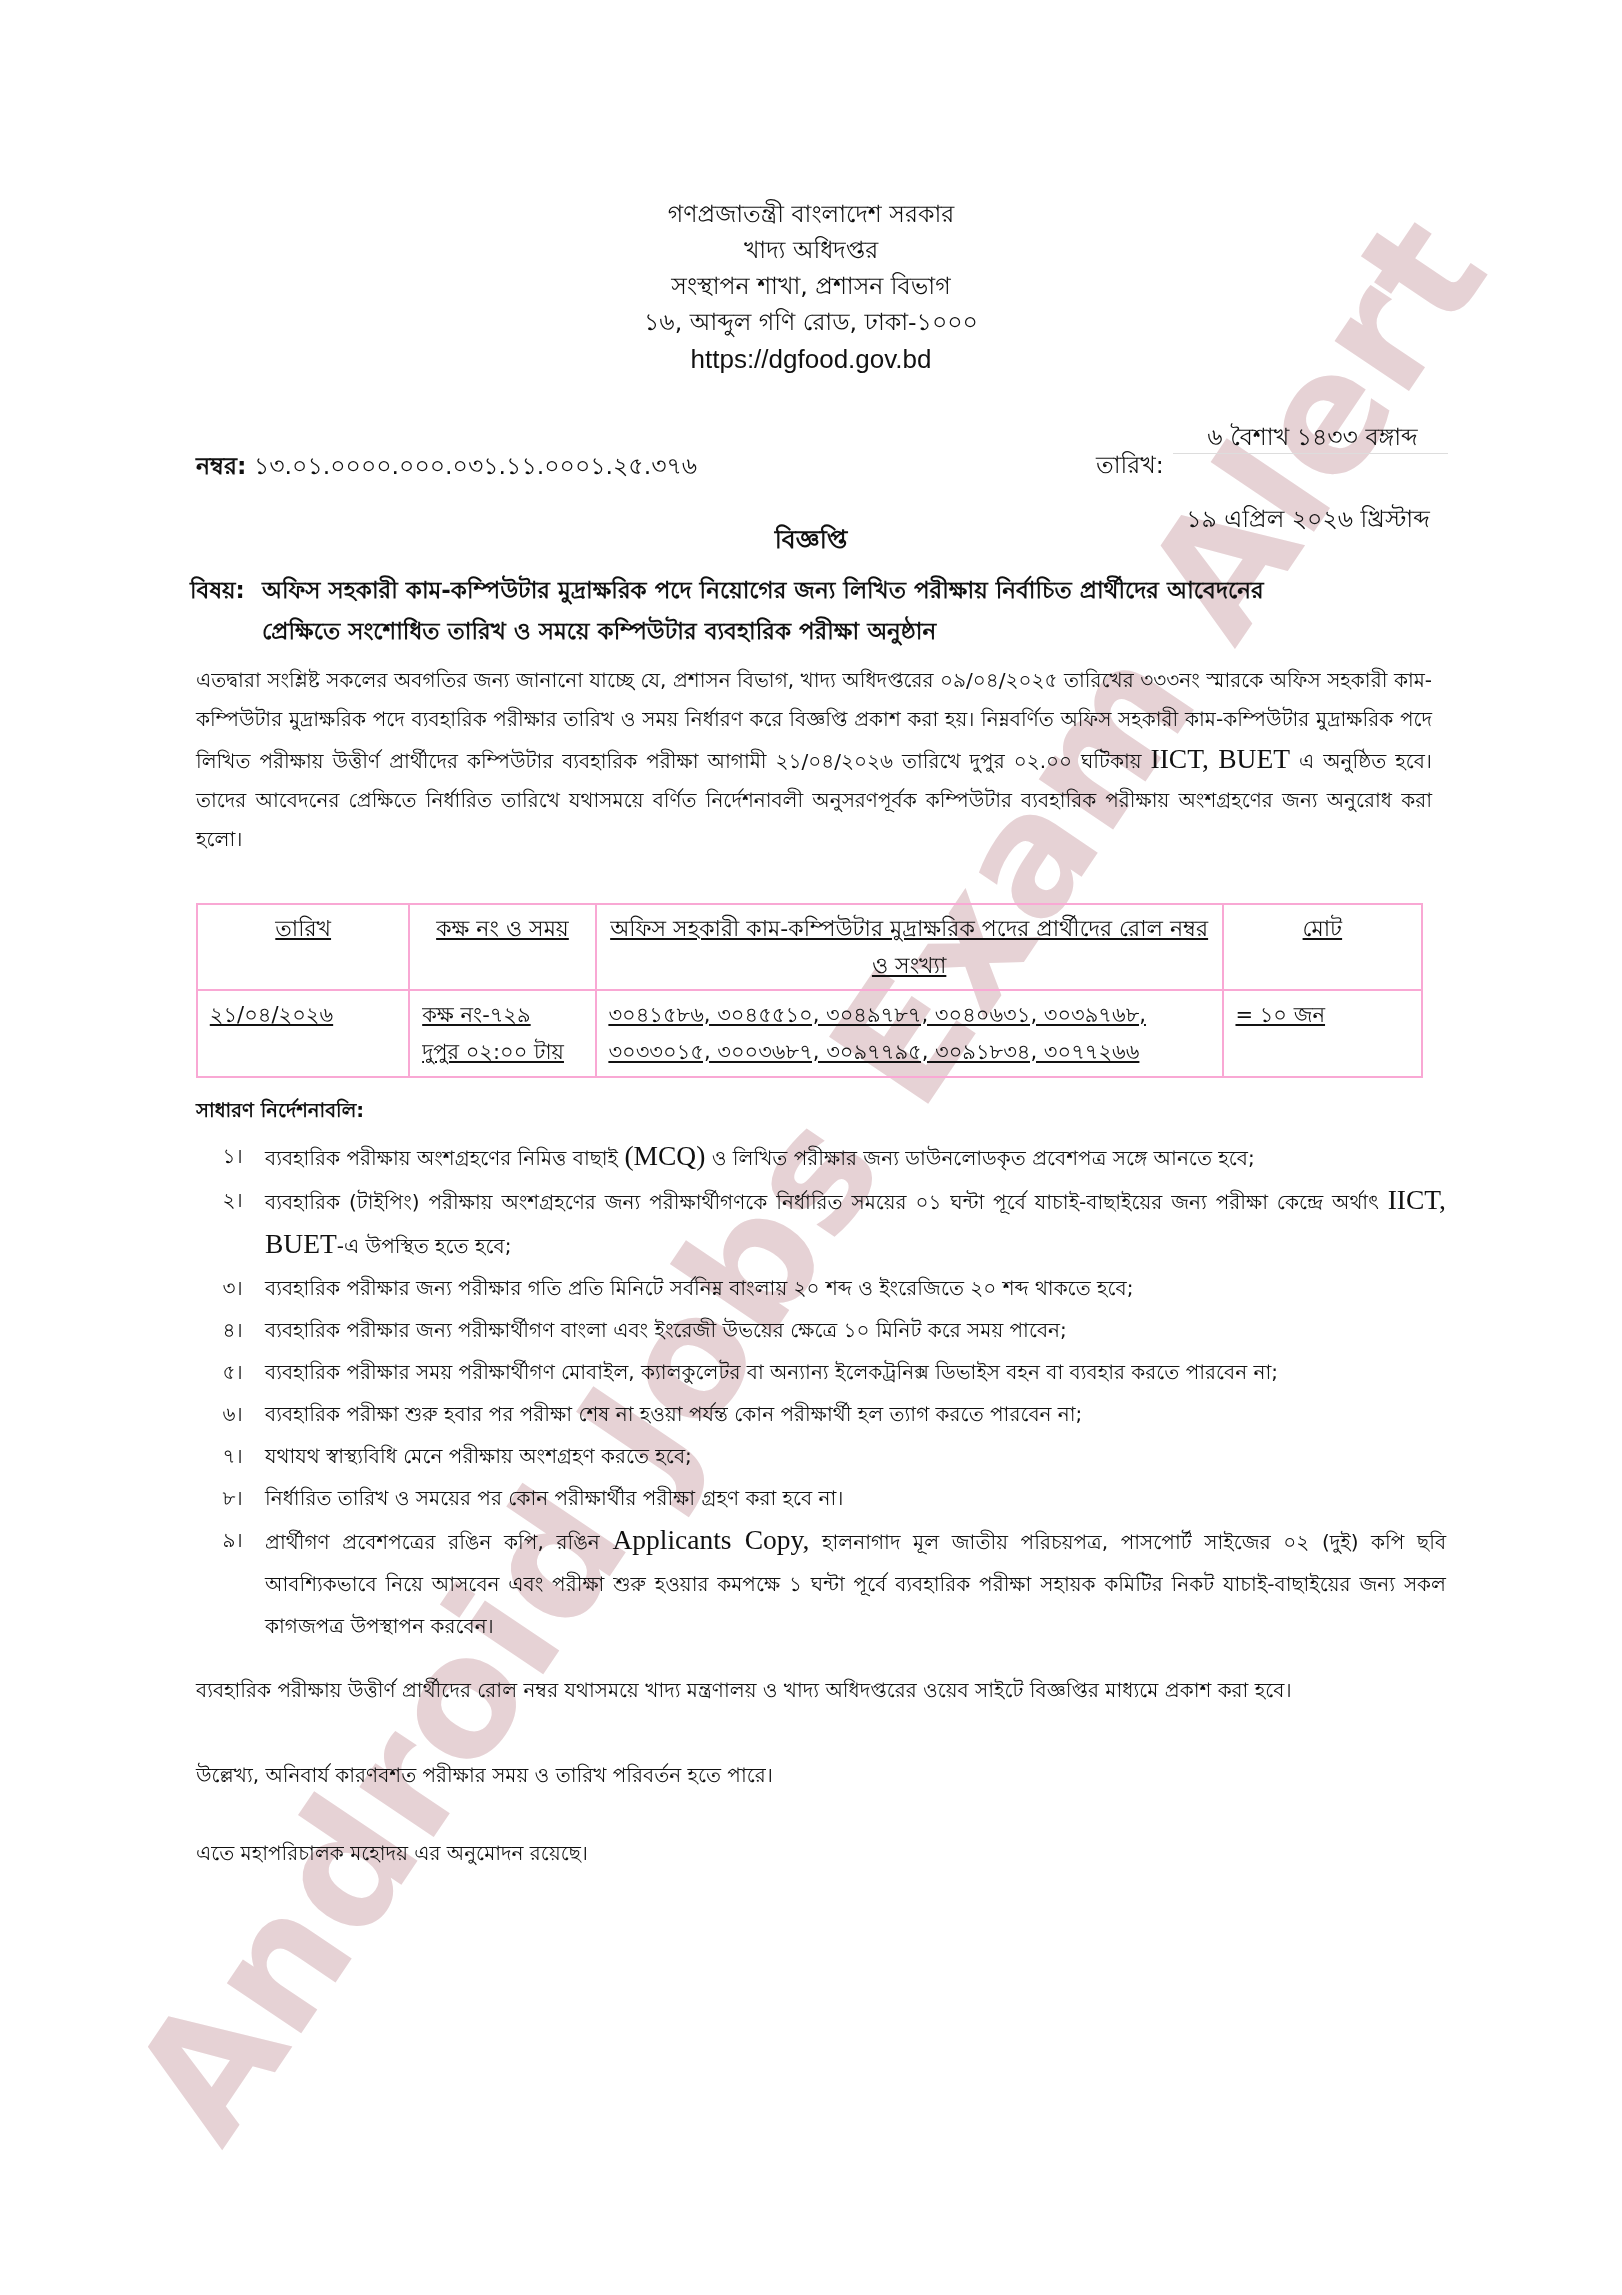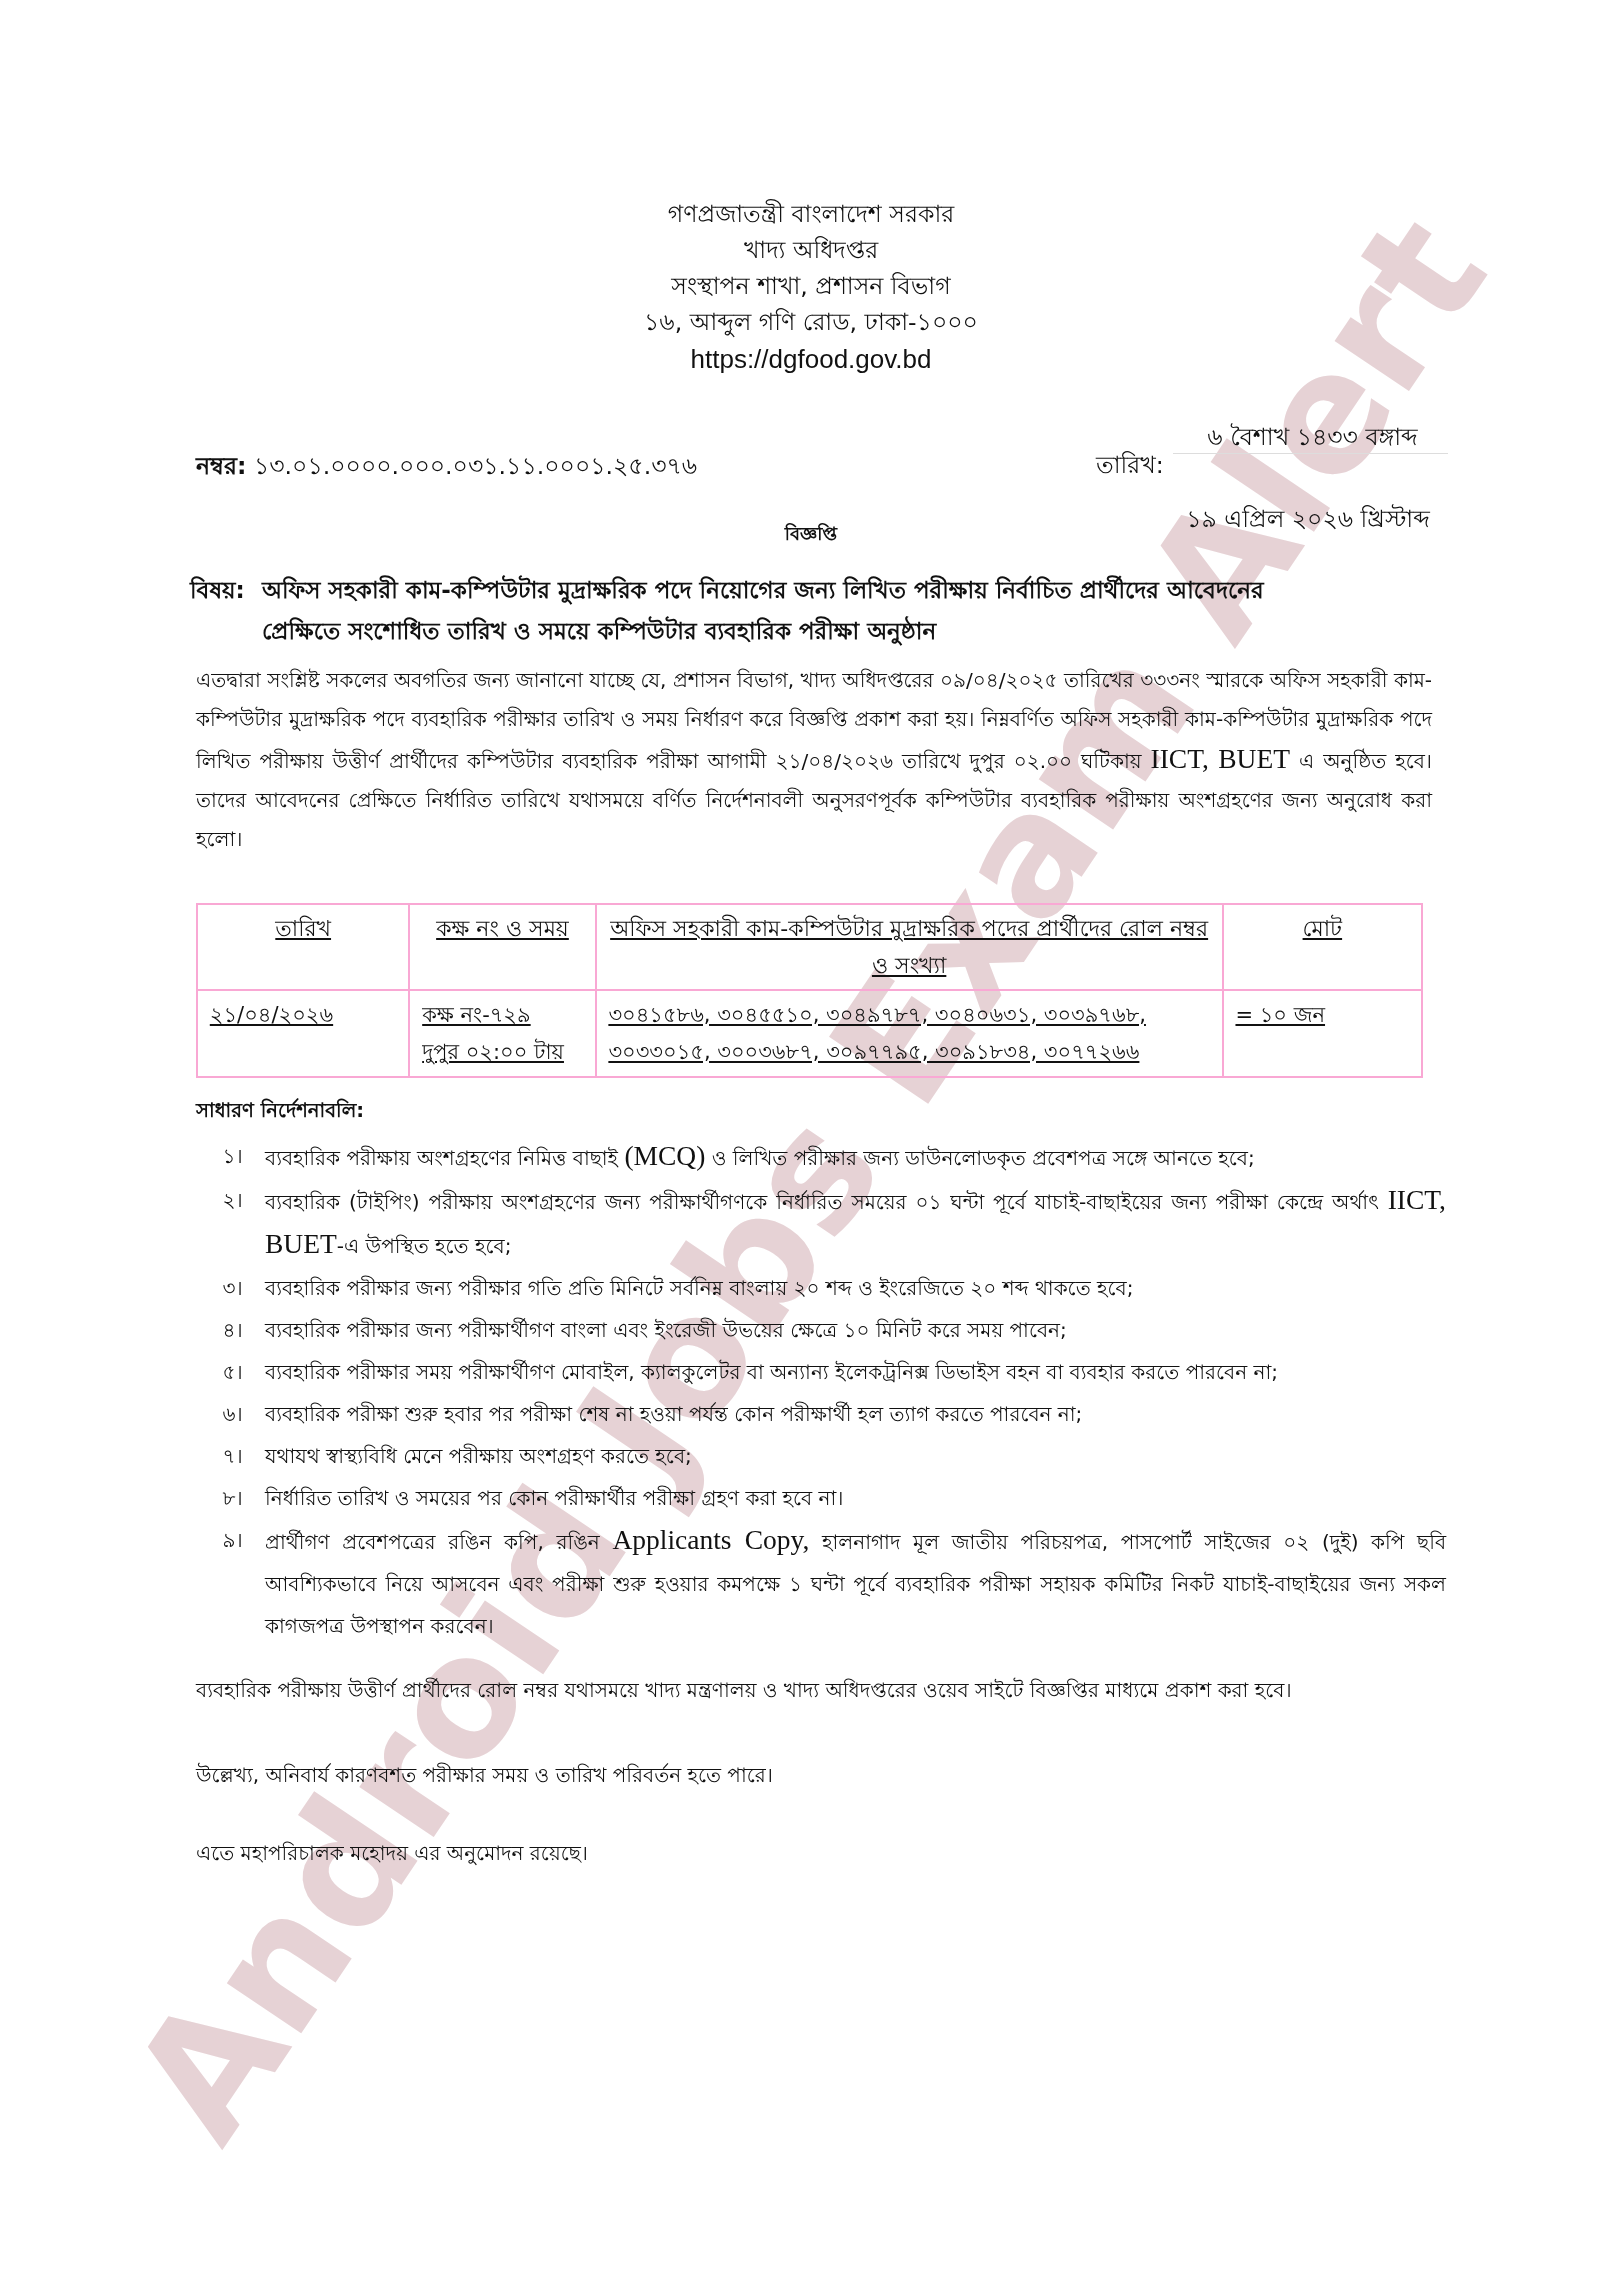--- a/index.html
+++ b/index.html
@@ -26,21 +26,21 @@
 
     .memo-no { position: absolute; left: 196px; top: 448px; font-size: 23.6px; }
     .memo-no .lbl { font-weight: bold; }
 
     .date-block { position: absolute; left: 1096px; top: 419px; width: 353px; height: 85px; }
     .date-block .lbl { position: absolute; left: 0; top: 27.5px; font-size: 23.6px; }
     .date-block .bn { position: absolute; left: 79px; width: 275px; top: 0; text-align: center; font-size: 23.6px; }
     .date-block .rule { position: absolute; left: 77px; width: 275px; top: 34px; border-top: 1.3px solid #ddd; }
     .date-block .en { position: absolute; left: 65px; width: 294px; top: 44px; text-align: center; font-size: 23.6px; margin-top: 38px; }
 
-    .notice-title { position: absolute; left: 0; width: 1622px; top: 520px; text-align: center; font-size: 18px; font-weight: bold; }
+    .notice-title { position: absolute; left: 0; width: 1622px; top: 520px; text-align: center; font-size: 25px; font-weight: bold; }
 
     .subject { position: absolute; left: 190px; top: 570px; width: 1249px; font-size: 23px; line-height: 41px; }
     .subject .lbl { display: inline-block; width: 72px; font-weight: bold; }
     .subject .txt { font-weight: bold; }
     .subject .l2 { padding-left: 72px; font-weight: bold; }
 
     .body-para {
       position: absolute; left: 196px; top: 661px; width: 1236px;
       font-size: 20px; line-height: 39px; text-align: justify;
     }

